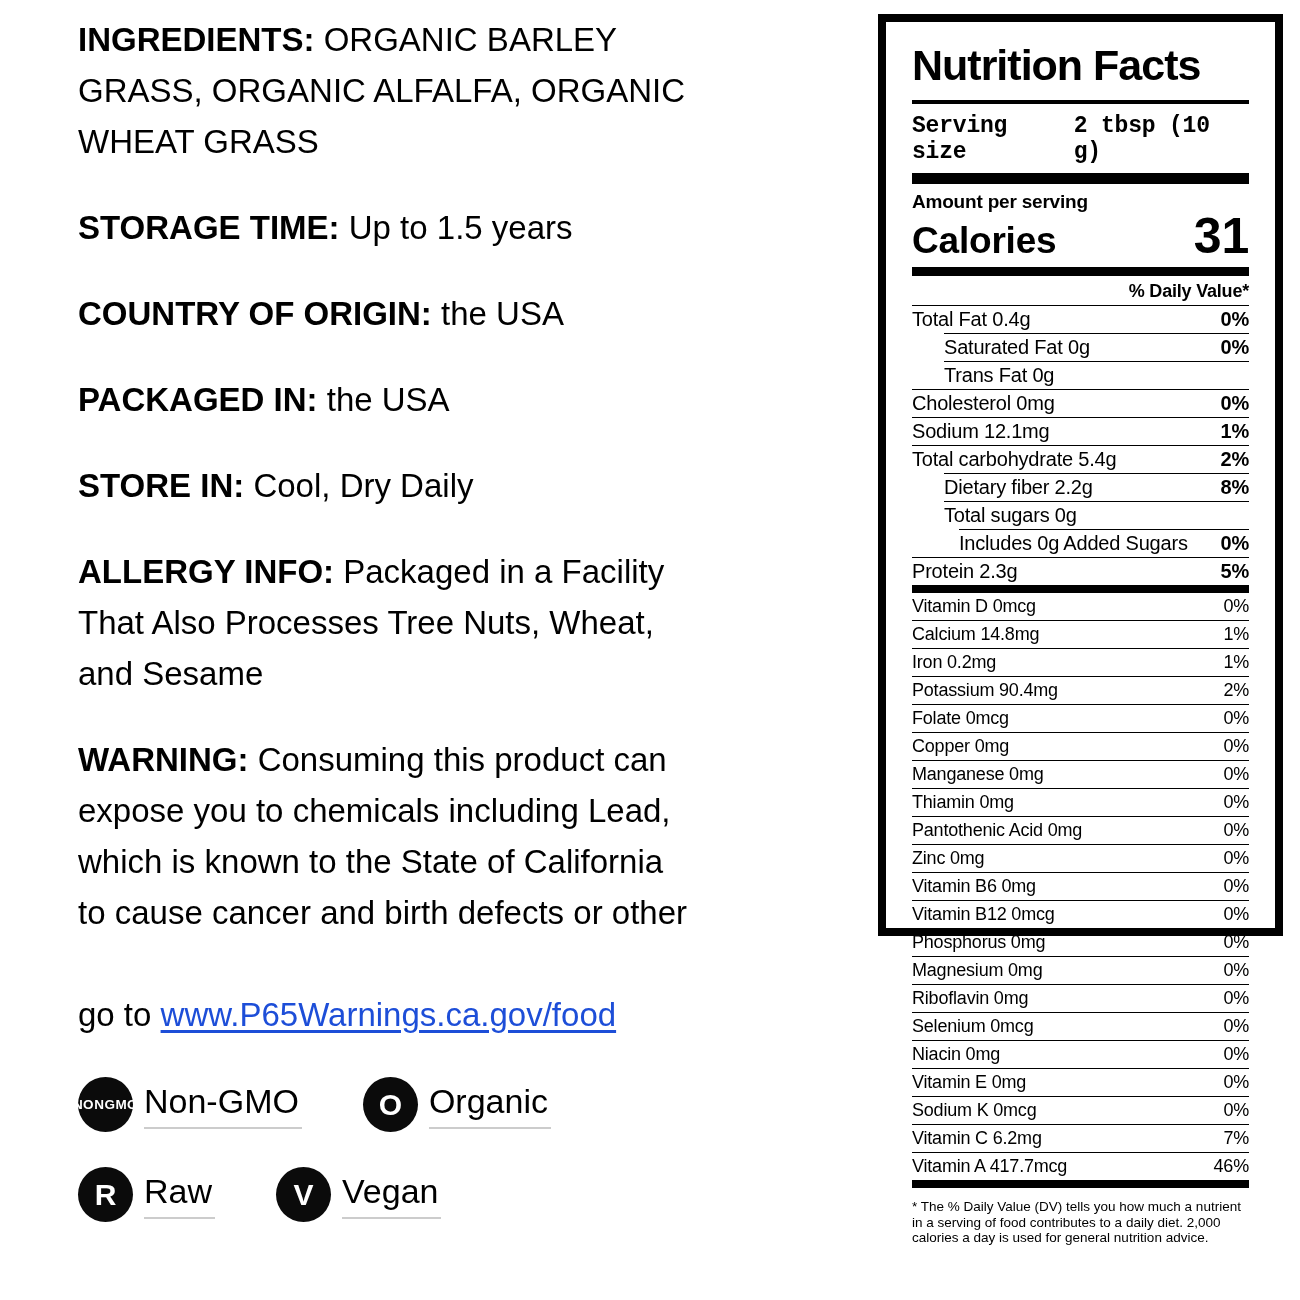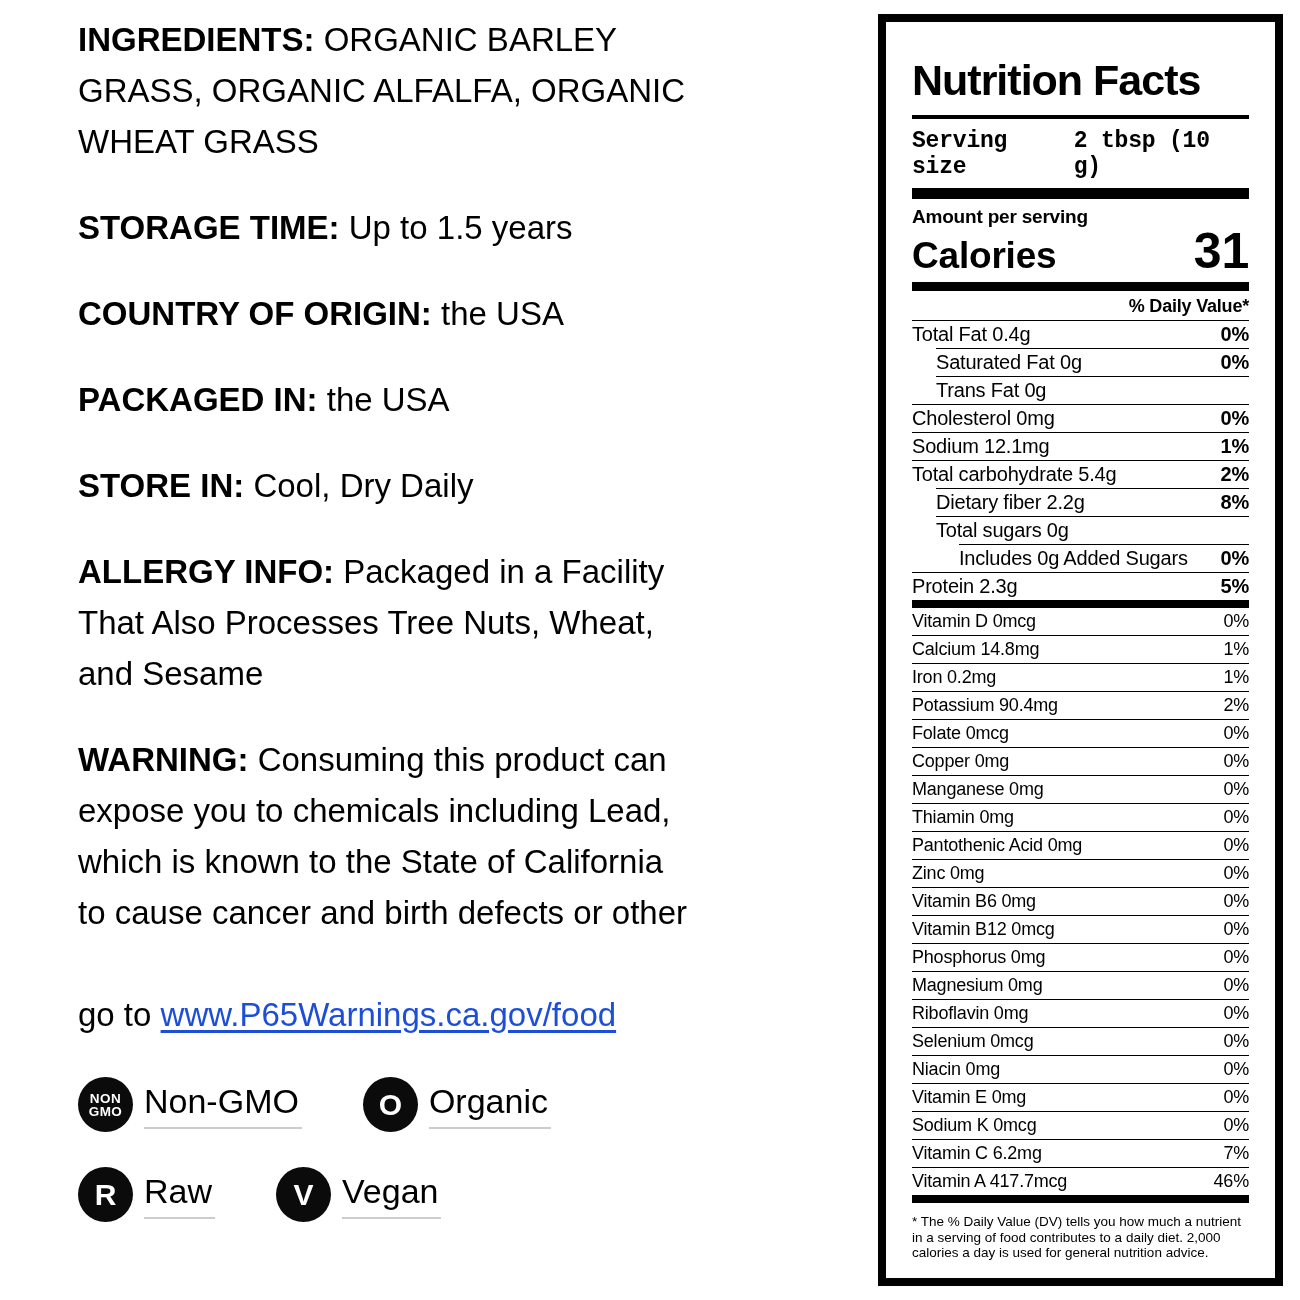--- a/index.html
+++ b/index.html
@@ -12,52 +12,52 @@
   .left { position:absolute; left:78px; top:14px; width:710px; }
   .info-para { font-size:33px; line-height:51px; margin:0 0 35px 0; }
   .info-para b { font-weight:bold; }
   .p65-link { color:#1d4ed8; text-decoration:underline; text-underline-offset:4px; }
 
   .badges { margin-top:36px; }
   .badge-row { display:flex; align-items:center; gap:61px; margin-bottom:33px; height:57px; }
   .badge { display:flex; align-items:center; }
   .badge-circle {
     width:55px; height:55px; flex:0 0 55px; border-radius:50%;
-    background:#0b0b0b; color:#fff; display:flex; flex-direction:column;
+    background:#0b0b0b; color:#fff; display:flex; flex-direction:row;
     align-items:center; justify-content:center; font-weight:bold; font-size:30px; line-height:30px;
   }
   .badge-circle.two { font-size:13.5px; line-height:13px; letter-spacing:0.5px; }
   .badge-label {
     margin-left:11px; font-size:34px; line-height:40px;
     border-bottom:2px solid #cccccc; padding:0 3px 6px 0;
   }
 
   
   .nf-box {
-    position:absolute; left:878px; top:14px; width:405px; height:1272px;
-    box-sizing:border-box; border:8px solid #000; padding:22px 26px 0 26px;
+    position:absolute; left:878px; top:14px; width:405px; height:922px;
+    box-sizing:border-box; border:8px solid #000; padding:7px 26px 0 26px;
     background:#fff; letter-spacing:-0.2px;
   }
   .nf-title { font-size:43px; font-weight:bold; letter-spacing:-1px; padding:12px 0 10px 0; border-bottom:4px solid #000; }
   .nf-serving-row { display:flex; justify-content:space-between; font-size:23px; font-weight:bold; padding:9px 0 8px 0;font-family:Liberation Mono, monospace; }
   .nf-bar { background:#000; }
   .h11 { height:11px; }
   .h9  { height:9px; margin-top:5px; }
   .h8  { height:8px; }
   .nf-amount { font-size:19px; font-weight:bold; padding-top:7px; }
   .nf-cal-row { display:flex; justify-content:space-between; align-items:baseline; margin-top:-2px; }
   .nf-cal-label { font-size:37px; font-weight:bold; }
   .nf-cal-value { font-size:50px; font-weight:bold; line-height:1; }
   .nf-dv-header { text-align:right; font-size:18px; font-weight:bold; padding:5px 0 3px 0; border-bottom:1.5px solid #000; }
   .nf-row {
     display:flex; justify-content:space-between; align-items:baseline;
     border-top:1.5px solid #000; padding:2px 0 3px 0; font-size:20px; line-height:22px;
   }
   .nf-row.first { border-top:none; }
-  .nf-row.ind1 { margin-left:24px; }
+  .nf-row.ind1 { margin-left:32px; }
   .nf-row.ind2 { margin-left:47px; }
   .nf-row.vit { font-size:18px;gap:44px; }
   .nm-b { font-weight:normal; }
   .dv-b { font-weight:bold; }
   .nf-footnote { font-size:13.5px; line-height:15.5px; letter-spacing:0; margin:0; padding-top:11px; }
 </style>
 </head>
 <body>
 
 <div class="page">

